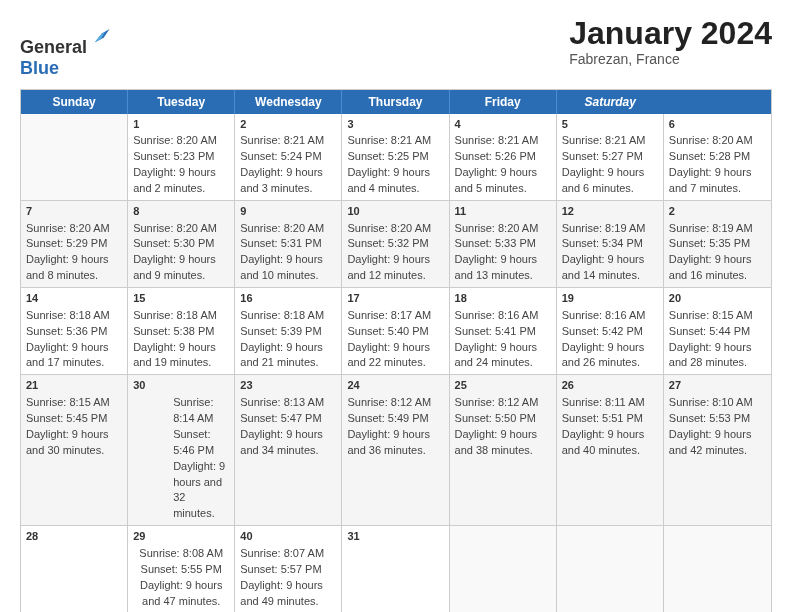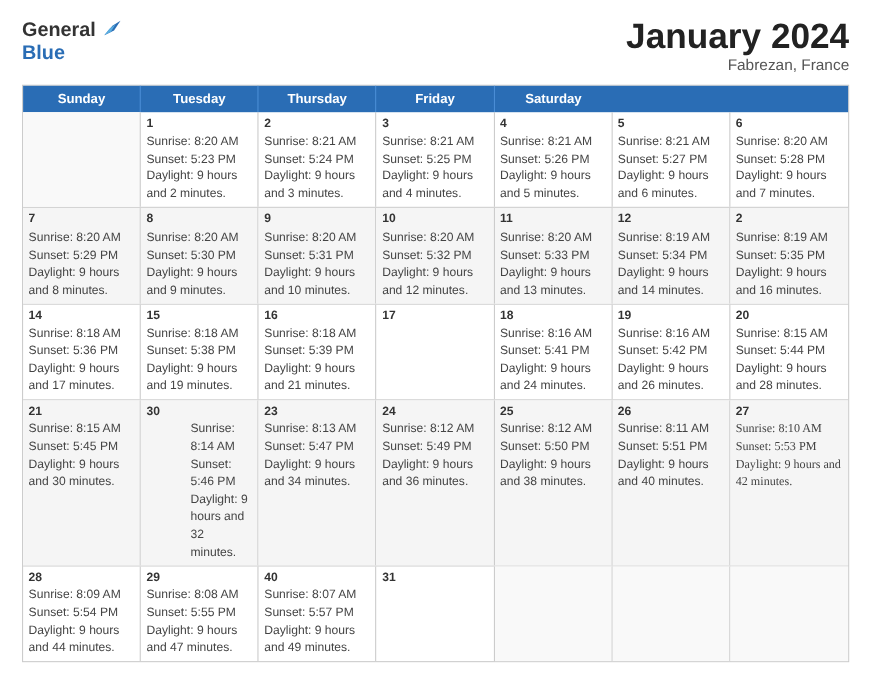--- a/index.html
+++ b/index.html
@@ -29,34 +29,35 @@
       align-items: flex-start;
     }
     .logo-text {
       display: flex;
       align-items: center;
     }
     .logo-general {
       font-size: 18px;
       font-weight: bold;
       color: #333;
+      margin-top: 21px;
     }
     .logo-blue {
       font-size: 18px;
       font-weight: bold;
       color: #2a6db5;
       text-align: right;
     }
     .logo-icon {
       width: 22px;
       height: 22px;
       margin-left: 2px;
     }
     .title-block {
-      text-align: right;
+      text-align: left;
     }
     .month-title {
       font-size: 32px;
       font-weight: bold;
       color: #222;
       line-height: 1.1;
     }
     .location {
       font-size: 14px;
       color: #555;
@@ -75,20 +76,21 @@
     .cal-header-cell {
       padding: 5px 4px;
       color: #fff;
       font-size: 12px;
       font-weight: bold;
       text-align: center;
       border-right: 1px solid #4a8dd5;
     }
     .cal-header-cell:last-child {
       border-right: none;
+      font-style: italic;
     }
     .cal-body {
       flex: 1;
       display: flex;
       flex-direction: column;
     }
     .cal-row {
       display: grid;
       grid-template-columns: repeat(7, 1fr);
       flex: 1;
@@ -145,20 +147,21 @@
     <div class="title-block">
       <div class="month-title">January 2024</div>
       <div class="location">Fabrezan, France</div>
     </div>
   </div>
 
   <div class="calendar">
     <div class="cal-header">
       <div class="cal-header-cell">Sunday</div>
       <div class="cal-header-cell">Tuesday</div>
+      <div class="cal-header-cell">Wednesday</div>
       <div class="cal-header-cell">Thursday</div>
       <div class="cal-header-cell">Friday</div>
       <div class="cal-header-cell">Saturday</div>
     </div>
     <div class="cal-body" id="cal-body">
     <div class="cal-row">
           <div class="cal-cell empty"></div>
           <div class="cal-cell">
             <span class="day-num">1</span>
             <div class="info" style="white-space: pre-line;">Sunrise: 8:20 AM
@@ -254,20 +257,23 @@
 Daylight: 9 hours and 19 minutes.</div>
           </div>
           <div class="cal-cell">
             <span class="day-num">16</span>
             <div class="info" style="white-space: pre-line;">Sunrise: 8:18 AM
 Sunset: 5:39 PM
 Daylight: 9 hours and 21 minutes.</div>
           </div>
           <div class="cal-cell">
             <span class="day-num">17</span>
+            <div class="info" style="white-space: pre-line;">Sunrise: 8:17 AM
+Sunset: 5:40 PM
+Daylight: 9 hours and 22 minutes.</div>
           </div>
           <div class="cal-cell">
             <span class="day-num">18</span>
             <div class="info" style="white-space: pre-line;">Sunrise: 8:16 AM
 Sunset: 5:41 PM
 Daylight: 9 hours and 24 minutes.</div>
           </div>
           <div class="cal-cell">
             <span class="day-num">19</span>
             <div class="info" style="white-space: pre-line;">Sunrise: 8:16 AM
@@ -313,35 +319,32 @@
 Daylight: 9 hours and 38 minutes.</div>
           </div>
           <div class="cal-cell">
             <span class="day-num">26</span>
             <div class="info" style="white-space: pre-line;">Sunrise: 8:11 AM
 Sunset: 5:51 PM
 Daylight: 9 hours and 40 minutes.</div>
           </div>
           <div class="cal-cell">
             <span class="day-num">27</span>
-            <div class="info" style="white-space: pre-line; font-family: Liberation Serif, serif;">Sunrise: 8:10 AM
+            <div class="info" style="white-space: pre-line;">Sunrise: 8:10 AM
 Sunset: 5:53 PM
 Daylight: 9 hours and 42 minutes.</div>
           </div>
         </div>
         <div class="cal-row">
           <div class="cal-cell">
             <span class="day-num">28</span>
-            <div class="info" style="white-space: pre-line;">Sunrise: 8:09 AM
-Sunset: 5:54 PM
-Daylight: 9 hours and 44 minutes.</div>
           </div>
           <div class="cal-cell">
             <span class="day-num">29</span>
-            <div class="info" style="white-space: pre-line;">Sunrise: 8:08 AM
+            <div class="info" style="white-space: pre-line; text-align: center;">Sunrise: 8:08 AM
 Sunset: 5:55 PM
 Daylight: 9 hours and 47 minutes.</div>
           </div>
           <div class="cal-cell">
             <span class="day-num">40</span>
             <div class="info" style="white-space: pre-line;">Sunrise: 8:07 AM
 Sunset: 5:57 PM
 Daylight: 9 hours and 49 minutes.</div>
           </div>
           <div class="cal-cell">

